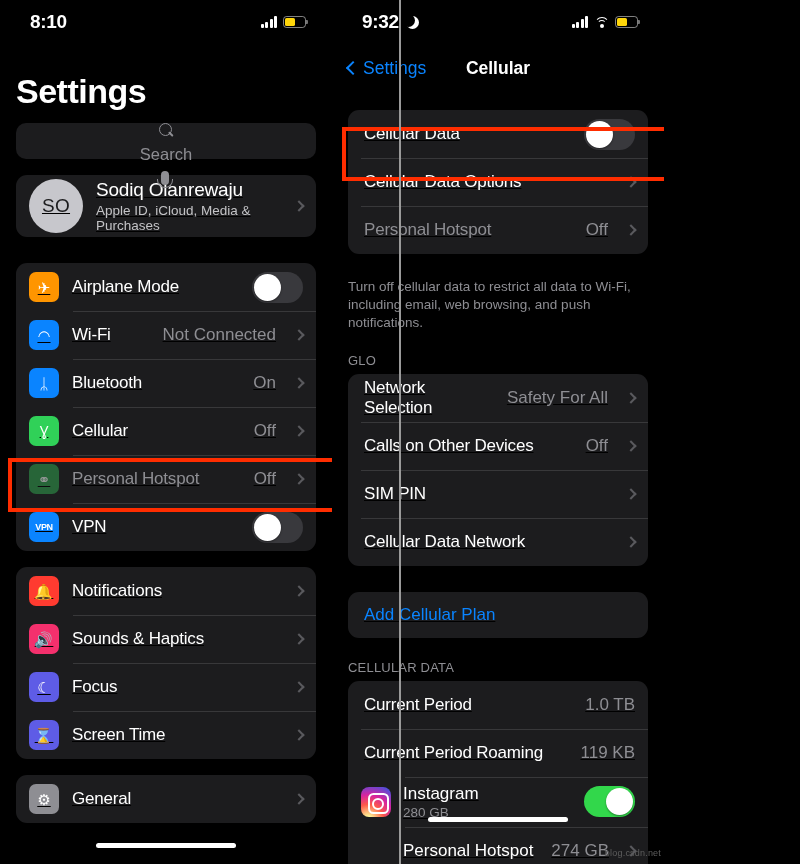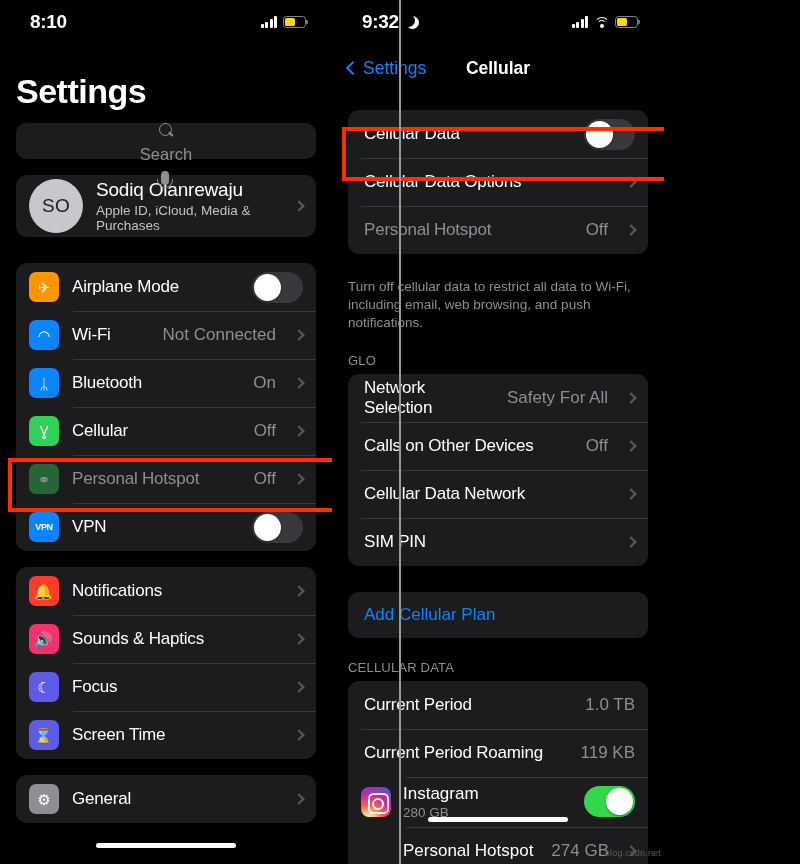--- a/index.html
+++ b/index.html
@@ -2,21 +2,21 @@
 <html><head>
 <meta charset="utf-8">
 <style>
   * { margin:0; padding:0; box-sizing:border-box; }
   html,body { width:800px; height:864px; background:#000; overflow:hidden; }
   body {
     font-family:"Liberation Sans", sans-serif;
     -webkit-font-smoothing:antialiased;
   }
   .screens { display:flex; width:800px; height:864px; position:relative; }
-  .panel { width:332px; height:864px; background:#000; position:relative; overflow:hidden; }
+  .panel { width:332px; height:864px; background:#000; position:relative; overflow:hidden;text-decoration:underline; }
   .divider {
     position:absolute; left:399px; top:0; width:1.5px; height:864px;
     background:#9a9a9a; z-index:50;
   }
 
   
   .statusbar {
     height:44px; display:flex; align-items:center;
     justify-content:space-between; padding:0 26px 0 30px;
     color:#fff;
@@ -405,25 +405,25 @@
           <div class="row-label">Network Selection</div>
           <div class="row-value">Safety For All</div>
           <div class="chev"></div>
         </div>
         <div class="row noicon">
           <div class="row-label">Calls on Other Devices</div>
           <div class="row-value">Off</div>
           <div class="chev"></div>
         </div>
         <div class="row noicon">
+          <div class="row-label">SIM PIN</div>
+          <div class="chev"></div>
+        </div>
+        <div class="row noicon">
           <div class="row-label">Cellular Data Network</div>
-          <div class="chev"></div>
-        </div>
-        <div class="row noicon">
-          <div class="row-label">SIM PIN</div>
           <div class="chev"></div>
         </div>
       </div>
 
     <div class="group" id="addPlanGroup" style="margin-top:26px;">
       <div class="linkrow">
         <span>Add Cellular Plan</span>
       </div>
     </div>
 

